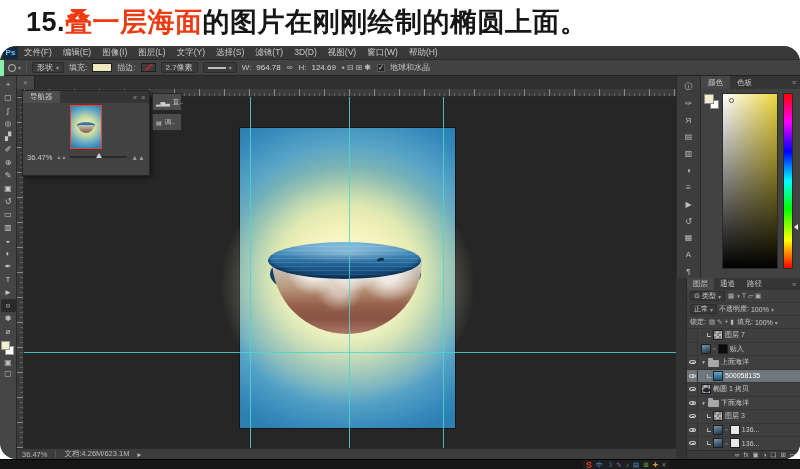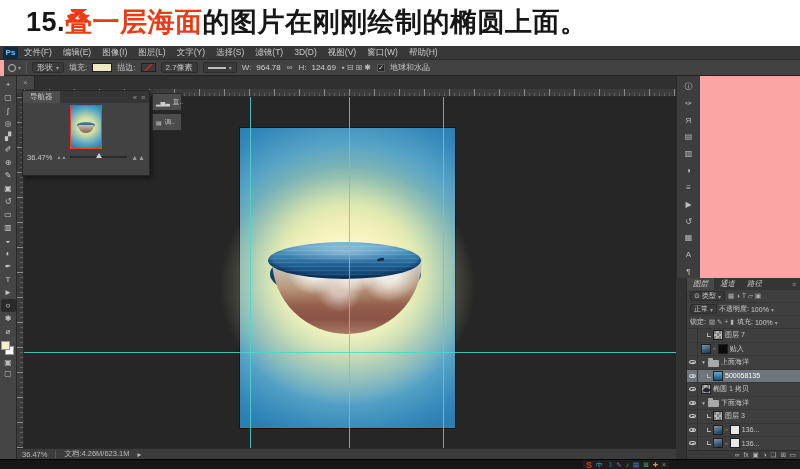--- a/index.html
+++ b/index.html
@@ -5,21 +5,21 @@
   html,body{margin:0;padding:0;background:#fff;}
   *{box-sizing:border-box;font-family:"Liberation Sans","DejaVu Sans",sans-serif;}
   #frame{position:relative;width:800px;height:469px;background:#fff;overflow:hidden;}
 
   
   .tut-header{position:absolute;left:0;top:0;width:800px;height:46px;background:#fff;}
   .tut-title{position:absolute;left:26px;top:4px;font-size:27px;font-weight:900;color:#161616;letter-spacing:.5px;white-space:nowrap;}
   .tut-title .hl{color:#ee3a12;}
 
   
-  .ps{position:absolute;left:0;top:46px;width:800px;height:413px;background:#fca5a5;overflow:hidden;}
+  .ps{position:absolute;left:0;top:46px;width:800px;height:413px;background:#86efac;overflow:hidden;border-radius:16px;}
 
   .menubar{position:absolute;left:0;top:0;width:800px;height:14px;background:#383838;border-bottom:1px solid #2a2a2a;display:flex;align-items:center;}
   .pslogo{display:inline-block;width:15px;height:12px;margin:0 6px 0 3px;background:#0d2c44;color:#7cc1f0;font-size:8px;font-weight:bold;text-align:center;line-height:12px;border-radius:1px;}
   .menuitems{display:flex;gap:11px;justify-content:space-between;}
   .menu-item{font-size:8.5px;color:#c9c9c9;white-space:nowrap;}
 
   .optbar{position:absolute;left:4px;top:14px;width:800px;height:16px;background:#424242;border-bottom:1px solid #232323;display:flex;align-items:center;gap:5px;padding:0 4px;font-size:8px;color:#c4c4c4;}
   .opt-sep{width:1px;height:12px;background:#2d2d2d;border-right:1px solid #555;}
   .tool-preset{display:flex;align-items:center;gap:2px;}
   .circ{display:inline-block;width:8px;height:8px;border:1px solid #bbb;border-radius:50%;}
@@ -110,21 +110,21 @@
   .cp-fg2{position:absolute;left:0;top:0;width:10px;height:10px;background:#f2eecb;border:1px solid #8a8a8a;}
   .satsquare{position:absolute;left:21px;top:17px;width:56px;height:176px;border:1px solid #2a2a2a;
     background:linear-gradient(to top,#000 0%,rgba(0,0,0,0) 100%),linear-gradient(to right,#fff 0%,#ecd63f 100%);}
   .satmark{position:absolute;left:6px;top:4px;width:5px;height:5px;border:1px solid #555;border-radius:50%;background:rgba(255,255,255,.6);}
   .huestrip{position:absolute;left:82px;top:17px;width:10px;height:176px;border:1px solid #2a2a2a;
     background:linear-gradient(to bottom,#f00 0%,#f0f 16%,#00f 33%,#0ff 50%,#0f0 66%,#ff0 84%,#f00 100%);}
   .huemark{position:absolute;left:93px;top:148px;width:0;height:0;border-top:3px solid transparent;border-bottom:3px solid transparent;border-right:4px solid #e8e8e8;}
 
   .rp-filler{position:absolute;left:676px;top:232px;width:10px;height:181px;background:#333;}
   .layers{position:absolute;left:686px;top:232px;width:114px;height:181px;background:#3f3f3f;border-left:1px solid #2a2a2a;font-size:7px;color:#c9c9c9;}
-  .ly-tabs{height:12px;background:#353535;display:flex;align-items:center;font-style:italic;}
+  .ly-tabs{height:12px;background:#353535;display:flex;align-items:center;}
   .ly-tab{height:12px;line-height:12px;padding:0 6px;font-size:7.5px;color:#c9c9c9;}
   .ly-tab.active{background:#474747;}
   .ly-row{height:13px;display:flex;align-items:center;gap:2px;padding:0 3px;border-bottom:1px solid #363636;}
   .ly-box{display:inline-flex;align-items:center;gap:2px;background:#383838;border:1px solid #2c2c2c;border-radius:2px;padding:0 3px;height:10px;}
   .fic{font-size:6.5px;color:#b5b5b5;padding:0 1px;}
   .lrows{position:absolute;left:0;top:51px;width:114px;height:121px;overflow:hidden;}
   .lrow{height:13.5px;display:flex;align-items:stretch;border-bottom:1px solid #373737;background:#3f3f3f;}
   .lrow.sel{background:#6e767c;color:#fff;}
   .eyecol{width:11px;border-right:1px solid #333;display:flex;align-items:center;justify-content:center;flex:none;}
   .eye{position:relative;width:7px;height:4px;border:1px solid #cfcfcf;border-radius:50%;}
@@ -358,20 +358,36 @@
         <span class="strip-ic">▥</span>
         <span class="strip-ic">◑</span>
         <span class="strip-ic">≡</span>
         <span class="strip-ic">▶</span>
         <span class="strip-ic">↺</span>
         <span class="strip-ic">▦</span>
         <span class="strip-ic">A</span>
         <span class="strip-ic">¶</span>
       </div>
 
+    <div class="colorpanel">
+      <div class="cp-tabs">
+        <span class="cp-tab active">颜色</span>
+        <span class="cp-tab">色板</span>
+        <span class="cp-menu">≡</span>
+      </div>
+      <div class="cp-fgbg">
+        <span class="cp-bg2"></span>
+        <span class="cp-fg2"></span>
+      </div>
+      <div class="satsquare">
+        <span class="satmark"></span>
+      </div>
+      <div class="huestrip"></div>
+      <div class="huemark"></div>
+    </div>
 
     <div class="rp-filler"></div>
 
     <div class="layers">
       <div class="ly-tabs">
         <span class="ly-tab active">图层</span>
         <span class="ly-tab">通道</span>
         <span class="ly-tab">路径</span>
         <span class="cp-menu">≡</span>
       </div>

